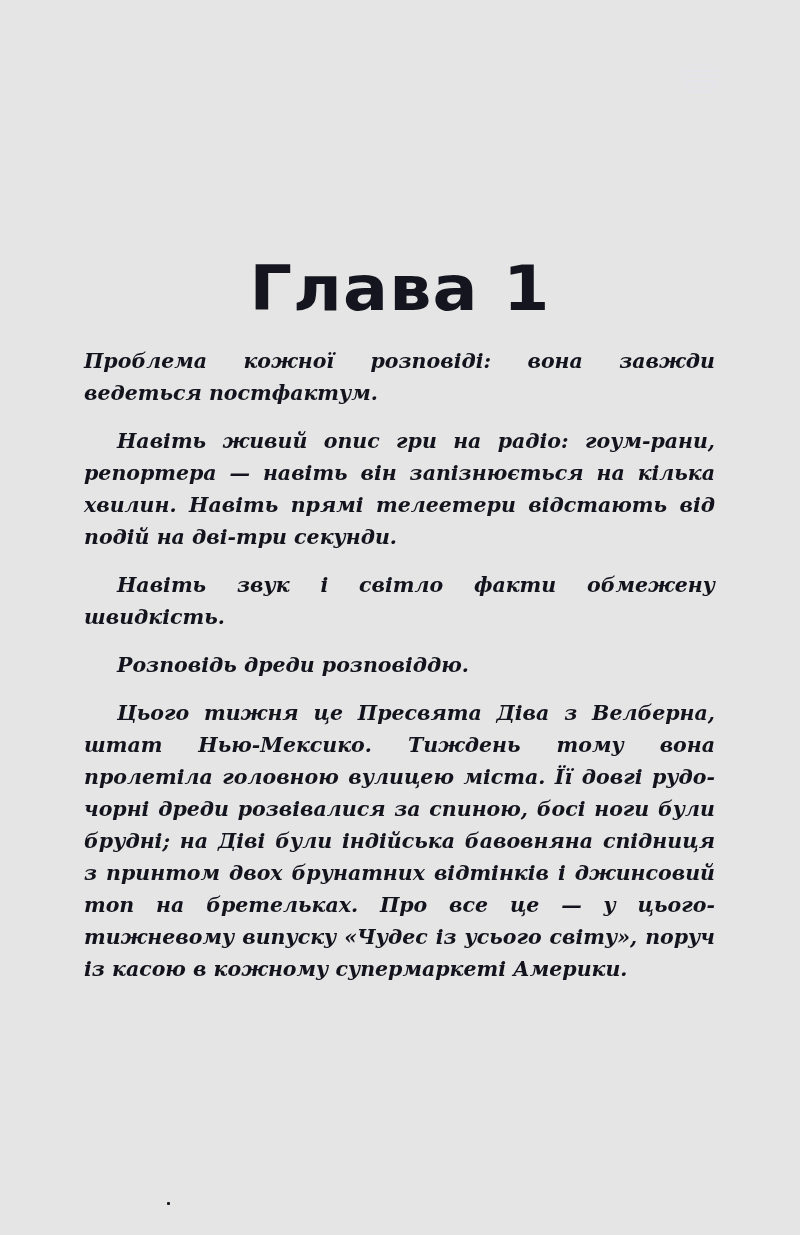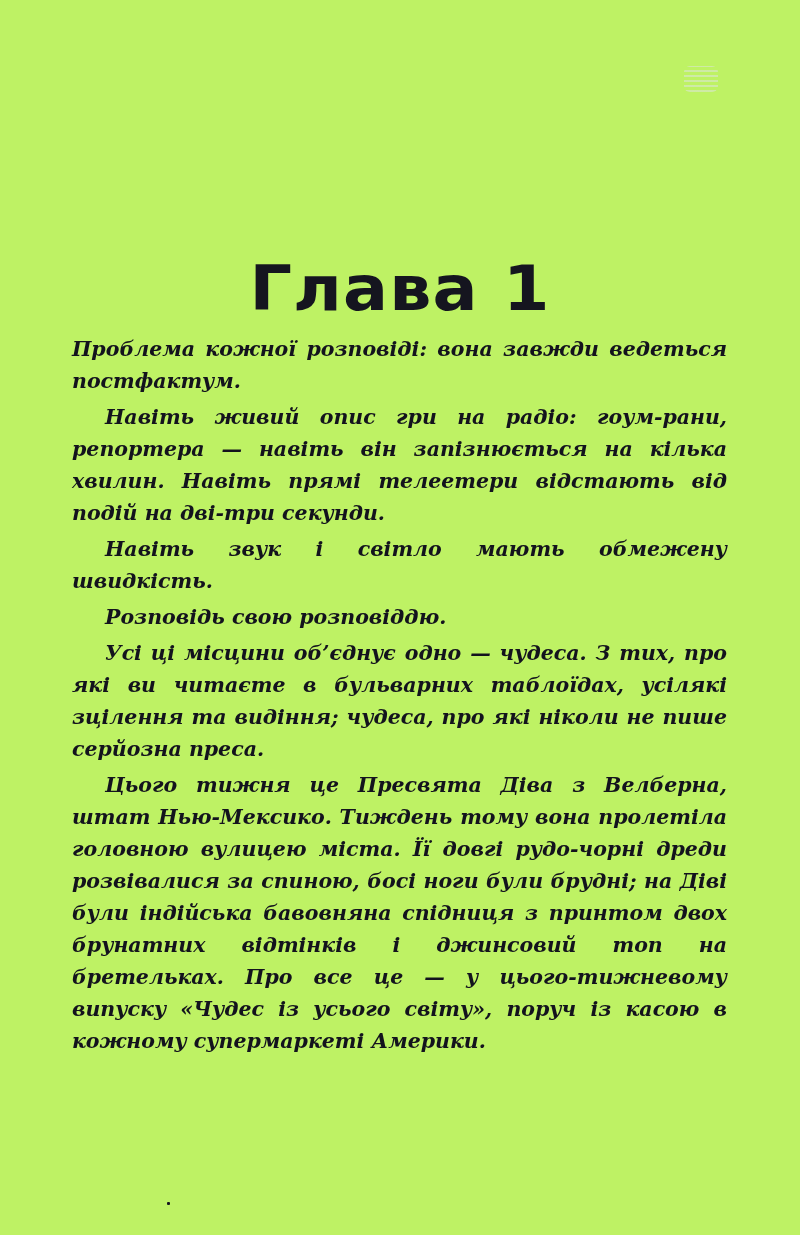--- a/index.html
+++ b/index.html
@@ -7,21 +7,21 @@
     margin: 0;
     padding: 0;
     background: #ffffff;
   }
 
   .page {
     position: relative;
     width: 800px;
     height: 1235px;
     margin: 0 auto;
-    background: #bef264;
+    background: #e5e5e5;
     overflow: hidden;
     box-sizing: border-box;
   }
 
   
   .scan-smudge {
     position: absolute;
     left: 684px;
     top: 66px;
     width: 34px;
@@ -80,21 +80,21 @@
     font-size: 20.5px;
     line-height: 32px;
     color: #13131d;
     text-align: justify;
     text-justify: inter-word;
     -webkit-hyphens: manual;
     hyphens: manual;
   }
 
   .body-text p {
-    margin: 4px;
+    margin: 16px;
     text-indent: 0;
   }
 
   .body-text p.indented {
     text-indent: 33px;
   }
 
   
   .body-text p {
     text-align-last: left;
@@ -105,21 +105,20 @@
 
 <div class="page">
 
   <div class="scan-smudge"></div>
 
   <h1 class="chapter-title">Глава 1</h1>
 
   <div class="body-text">
     <p>Проблема кожної розповіді: вона завжди ведеться постфактум.</p>
     <p class="indented">Навіть живий опис гри на радіо: гоум-рани, репортера — навіть він запізнюється на кілька хвилин. Навіть прямі телеетери відстають від подій на дві-три секунди.</p>
-    <p class="indented">Навіть звук і світло мають обмежену швидкість.</p>
-    <p class="indented">Розповідь свою розповіддю.</p>
-    <p class="indented">Усі ці місцини об’єднує одно — чудеса. З тих, про які ви читаєте в бульварних таблоїдах, усілякі зцілення та видіння; чудеса, про які ніколи не пише серйозна преса.</p>
+    <p class="indented">Навіть звук і світло факти обмежену швидкість.</p>
+    <p class="indented">Розповідь дреди розповіддю.</p>
     <p class="indented">Цього тижня це Пресвята Діва з Велберна, штат Нью-Мексико. Тиждень тому вона пролетіла головною вулицею міста. Її довгі рудо-чорні дреди розвівалися за спиною, босі ноги були брудні; на Діві були індійська бавовняна спідниця з принтом двох брунатних відтінків і джинсовий топ на бретельках. Про все це — у цього-тижневому випуску «Чудес із усього світу», поруч із касою в кожному супермаркеті Америки.</p>
   </div>
 
   <div class="ink-speck"></div>
 
 </div>
 
 </body></html>

